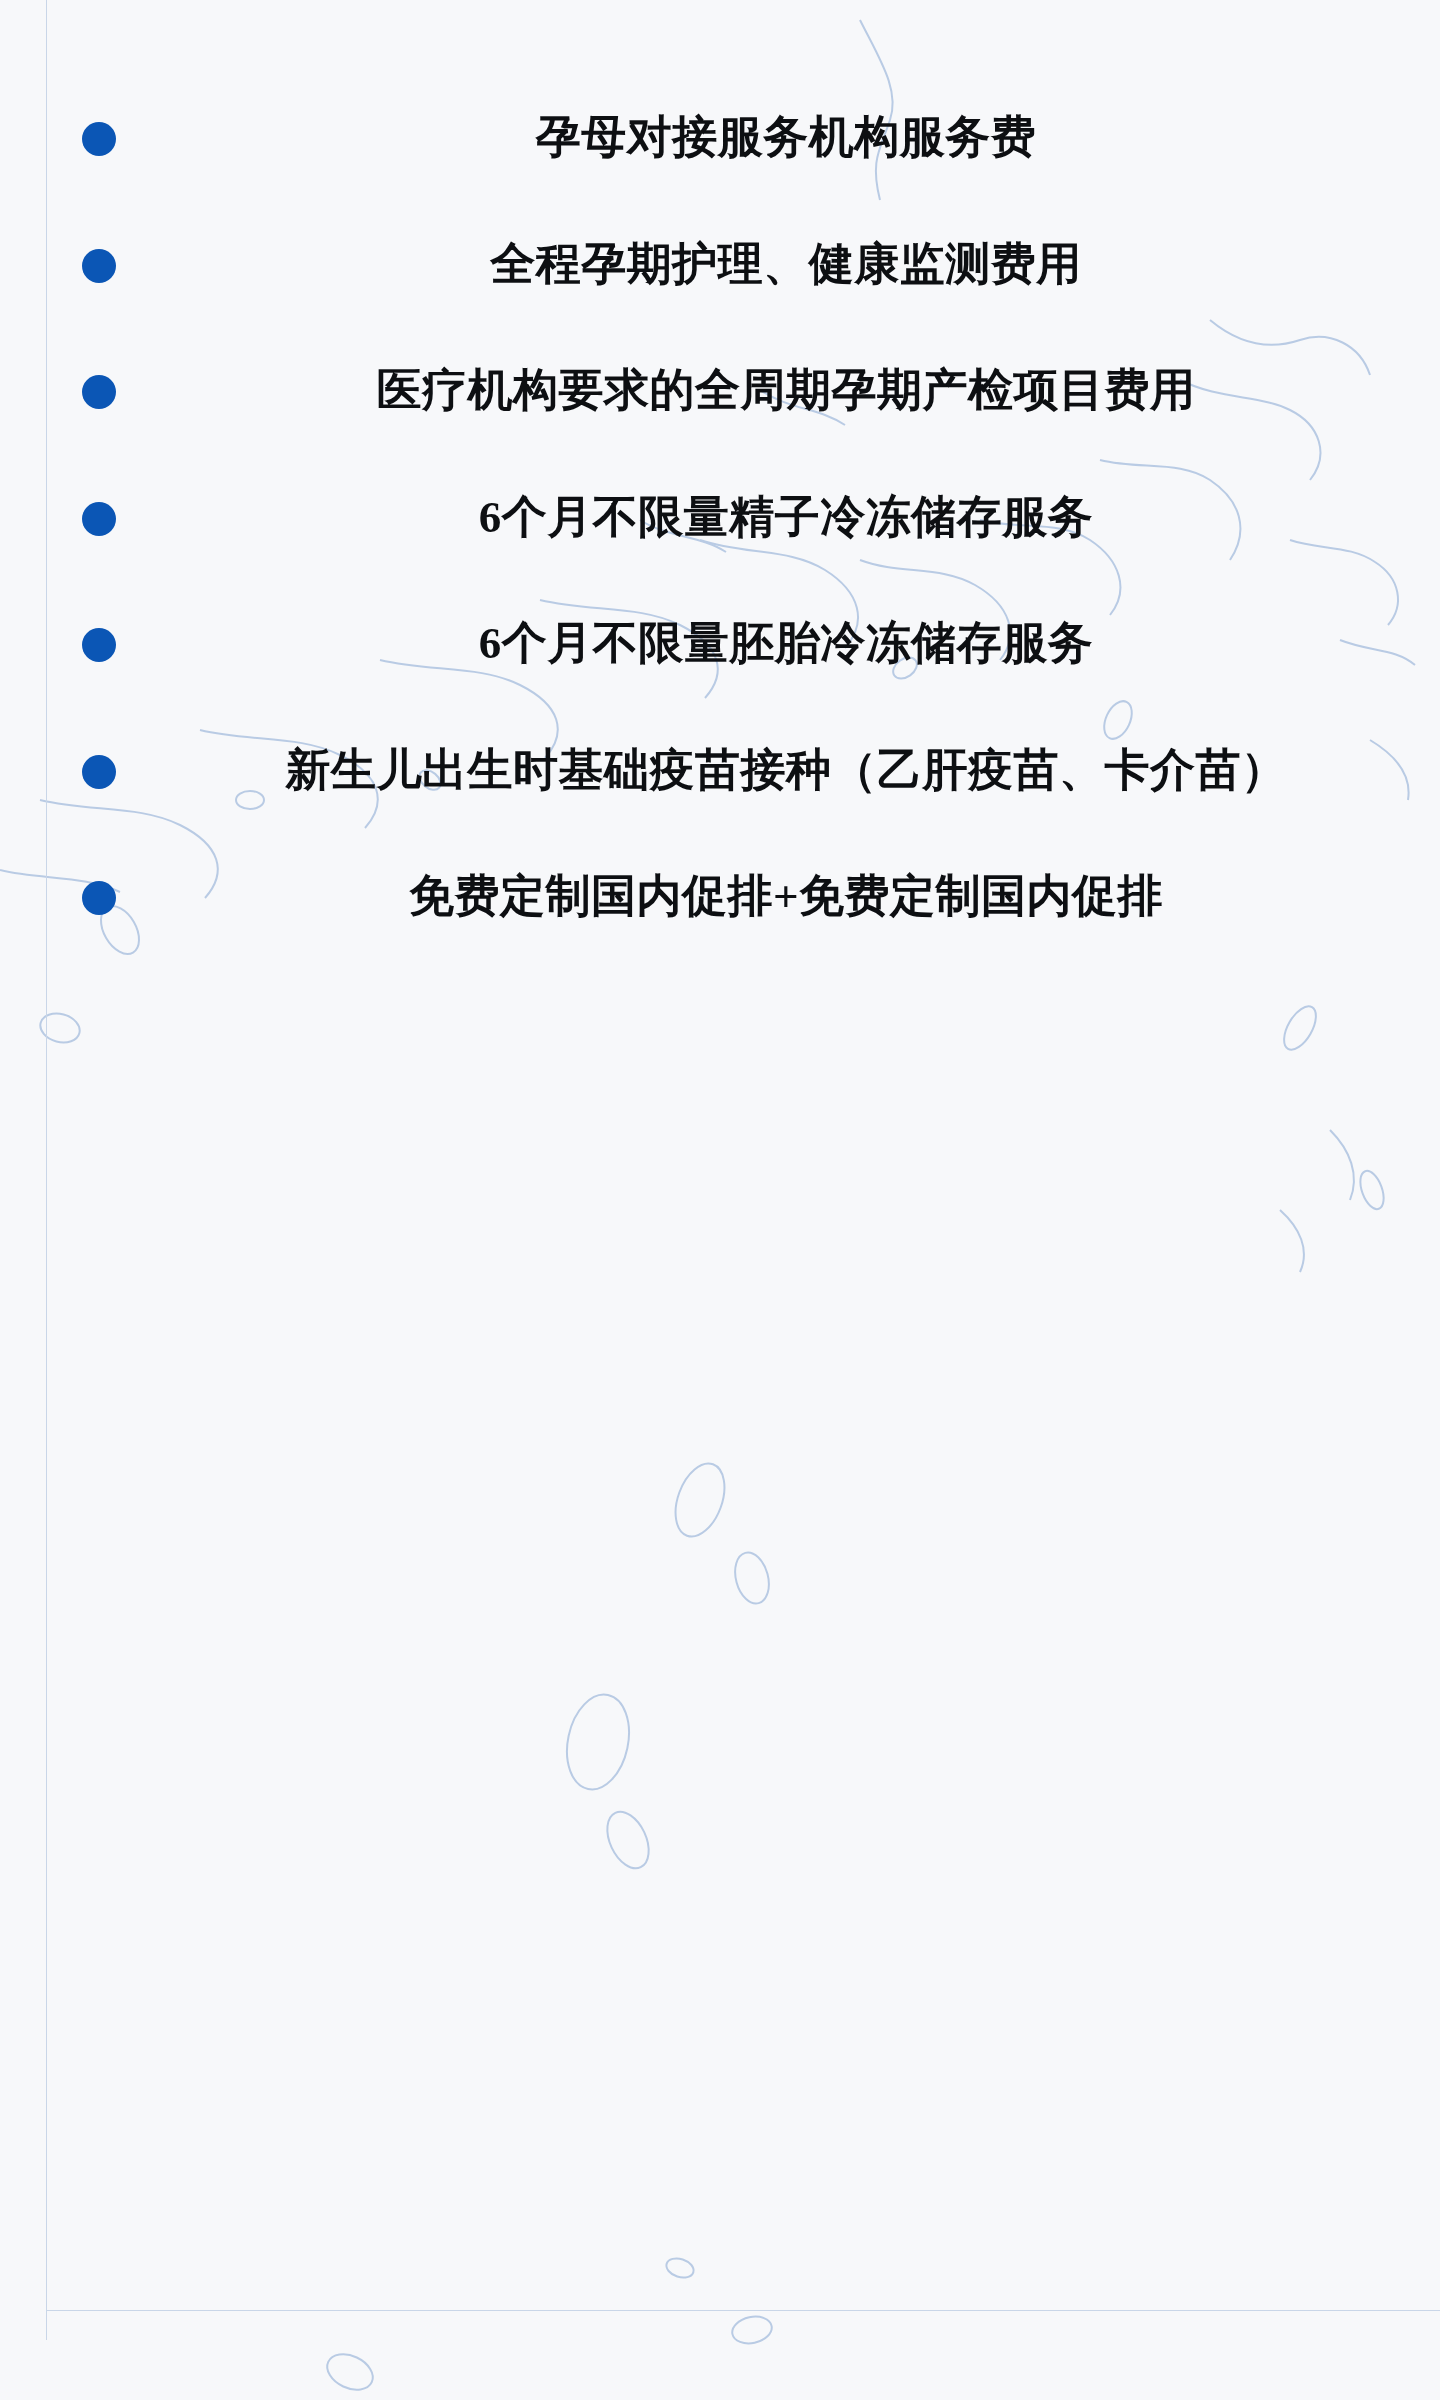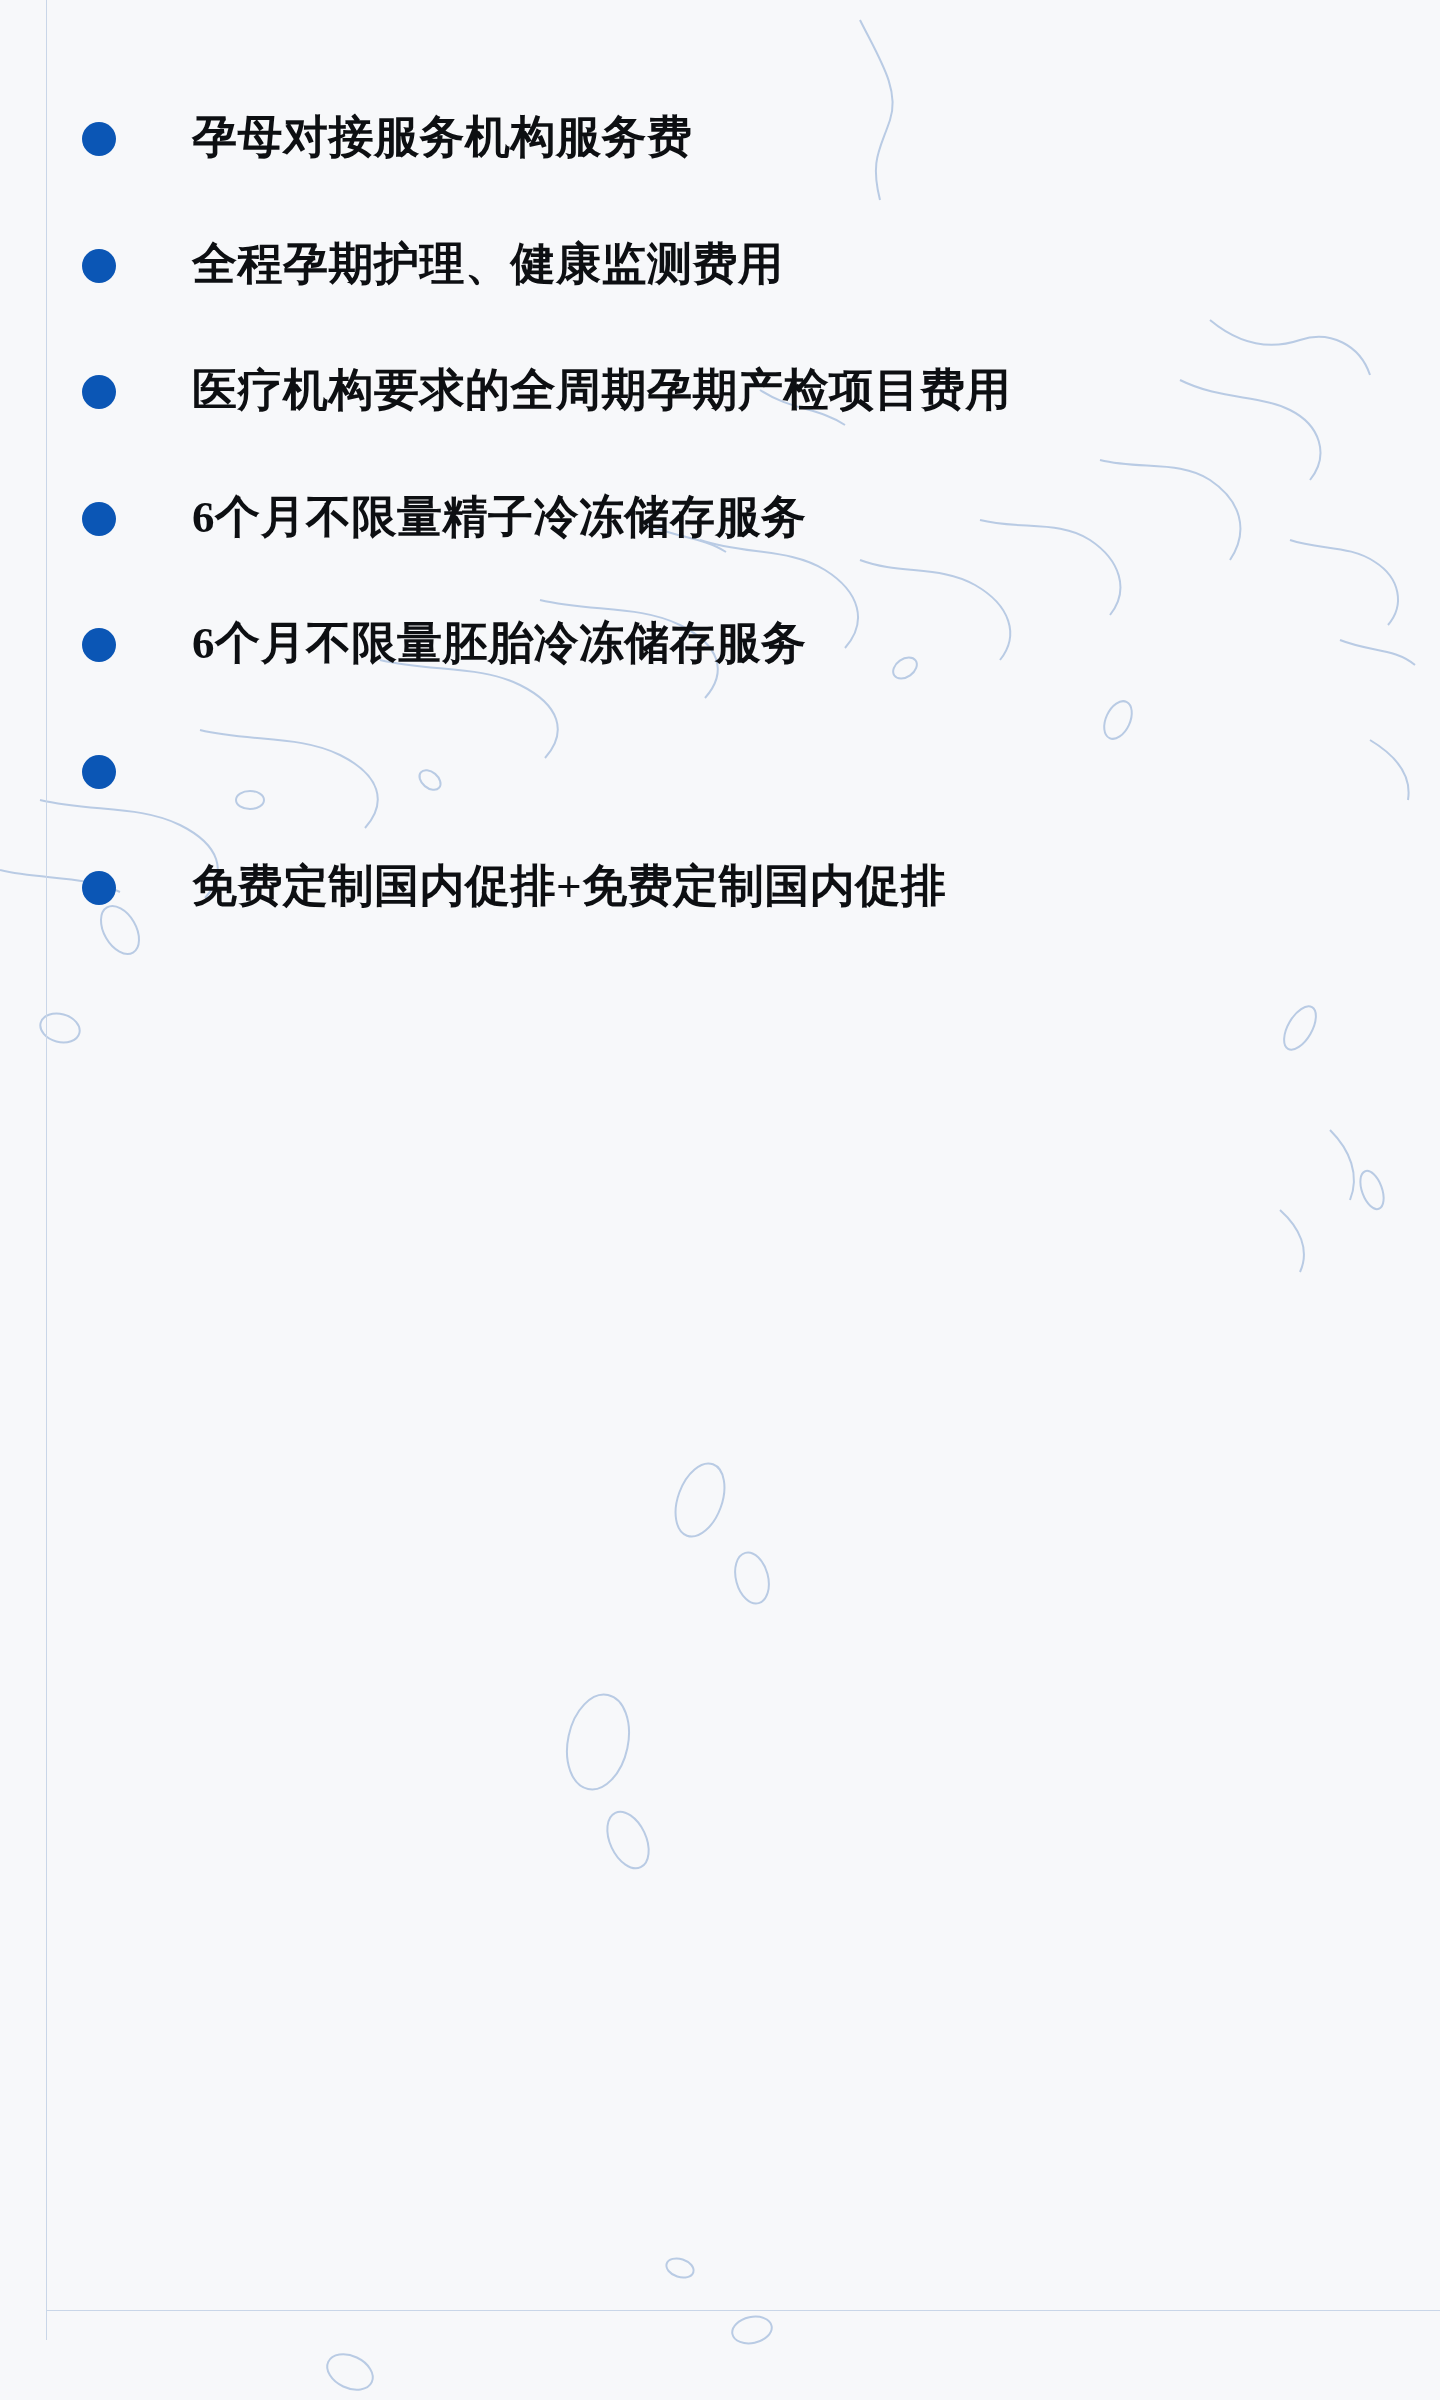--- a/index.html
+++ b/index.html
@@ -85,20 +85,21 @@
   .item-text {
     flex: 1 1 auto;
     margin-left: 76px;
     margin-right: 60px;
     font-size: 45px;
     line-height: 1.30;
     color: #0d0f12;
     font-weight: 700;
     letter-spacing: 0.5px;
     font-family: "Liberation Serif", "DejaVu Serif", serif;
+    text-align: center;
   }
 </style>
 </head>
 <body>
 
 <div class="page">
 
   <svg class="bg-deco" viewBox="0 0 1440 2400" xmlns="http://www.w3.org/2000/svg">
     <g fill="none" stroke="#b9cbe4" stroke-width="2">
       <path d="M860 20 C880 60, 900 90, 890 120 C880 150, 870 160, 880 200"></path>
@@ -158,20 +159,21 @@
       <li class="list-item">
         <span class="bullet"></span>
         <span class="item-text">6个月不限量精子冷冻储存服务</span>
       </li>
       <li class="list-item">
         <span class="bullet"></span>
         <span class="item-text">6个月不限量胚胎冷冻储存服务</span>
       </li>
       <li class="list-item">
         <span class="bullet"></span>
+        <span class="item-text">新生儿出生时基础疫苗接种（乙肝疫苗、卡介苗）</span>
       </li>
       <li class="list-item">
         <span class="bullet"></span>
         <span class="item-text">免费定制国内促排+免费定制国内促排</span>
       </li>
     </ul>
   </div>
 
 </div>
 

